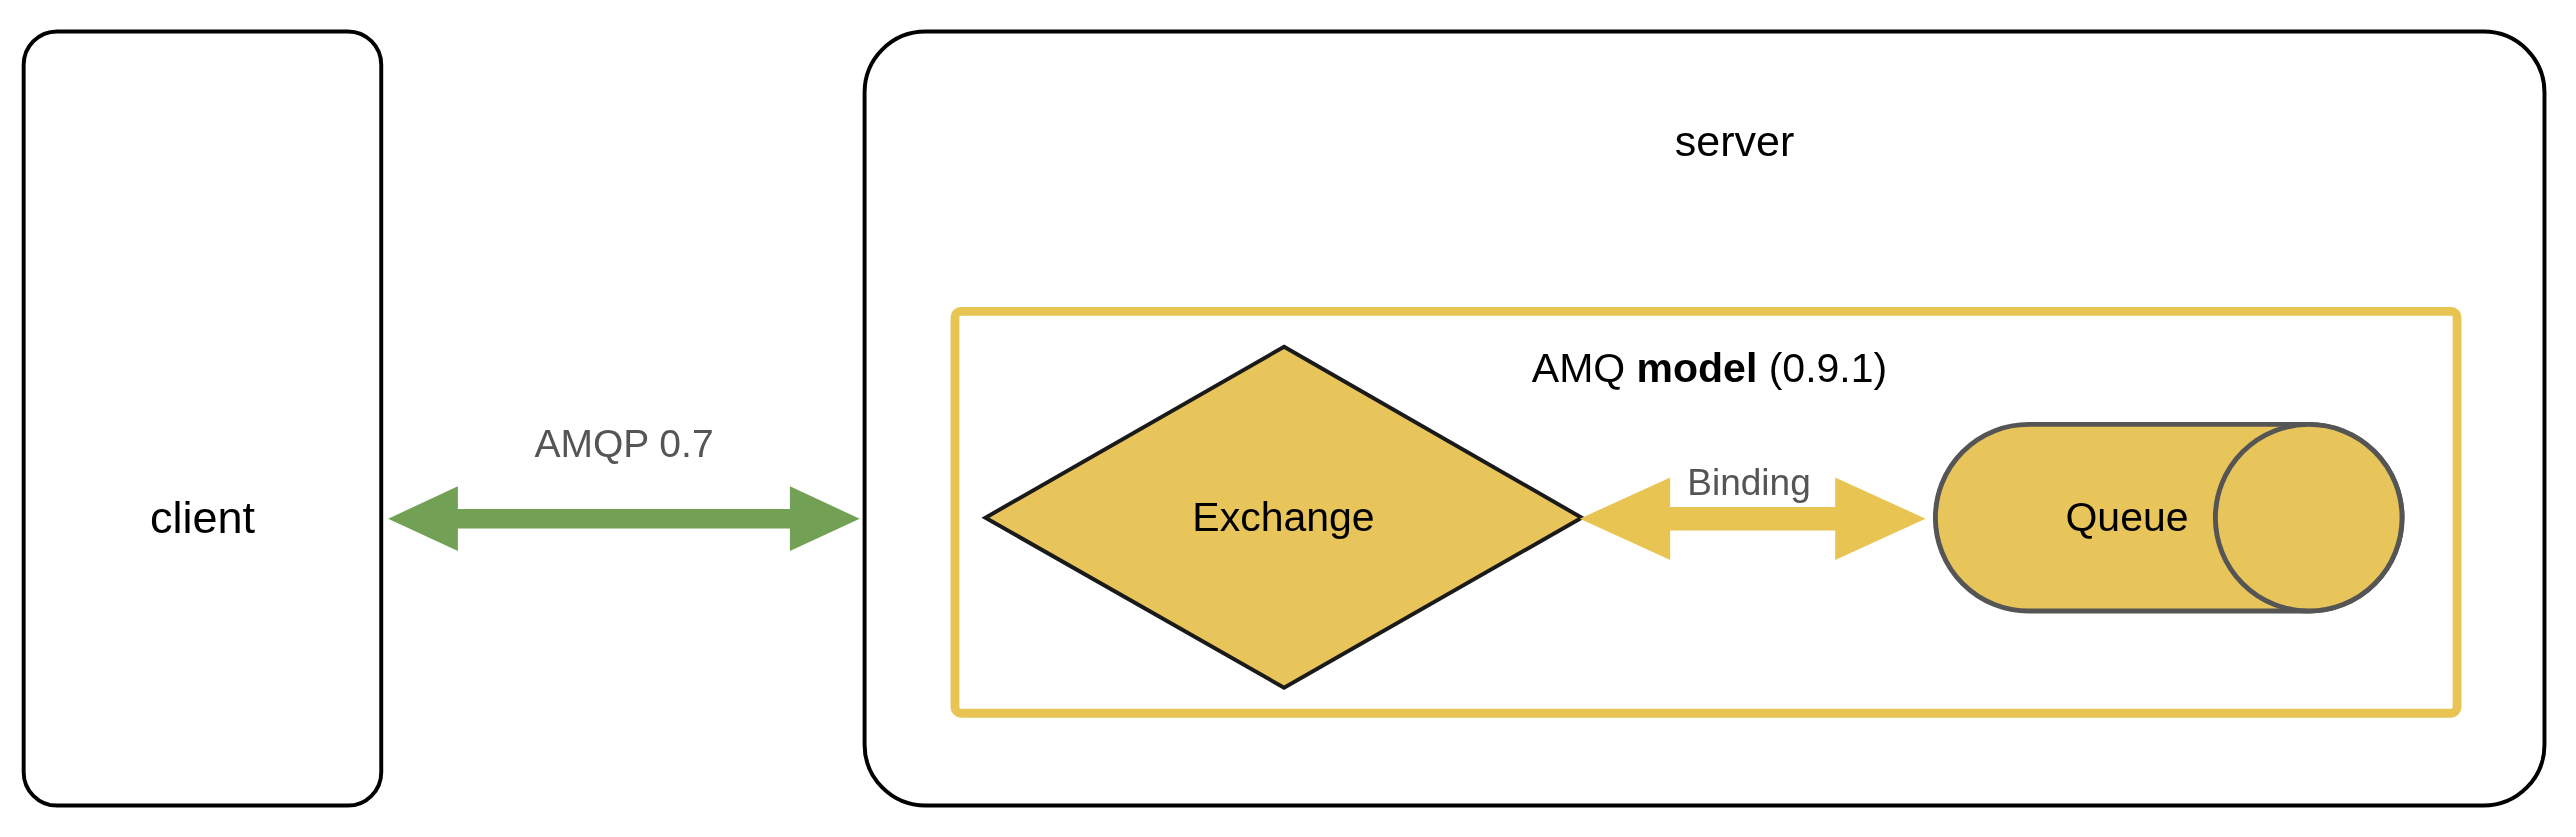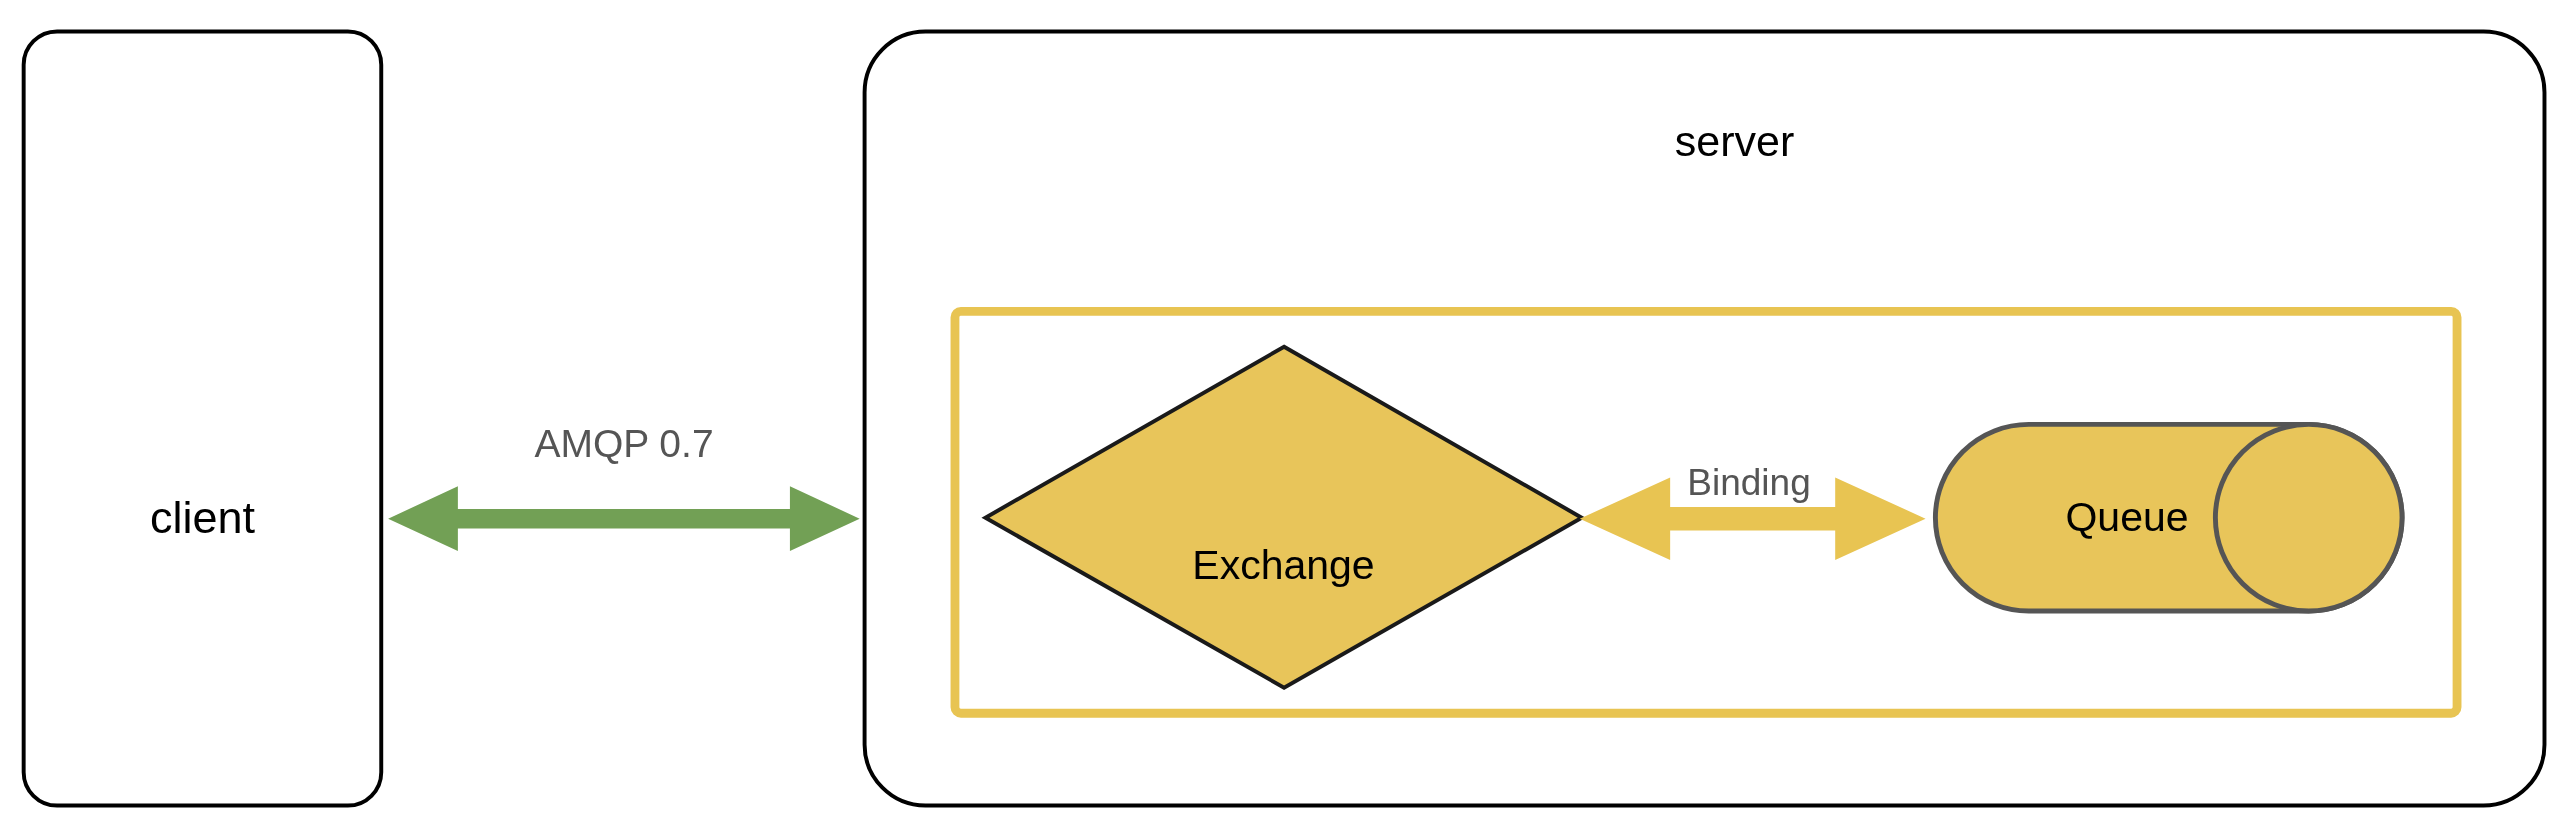--- a/index.html
+++ b/index.html
@@ -65,21 +65,20 @@
   .lbl-amqmodel b {
     font-weight: bold;
   }
   .lbl-exchange {
     font-size: 41px;
     color: #000000;
     left: 989px;
     top: 497px;
     width: 589px;
     text-align: center;
-    margin-top: 48px;
   }
   .lbl-binding {
     font-size: 37px;
     color: #555555;
     left: 1572px;
     top: 464px;
     width: 354px;
     text-align: center;
   }
   .lbl-queue {
@@ -120,20 +119,21 @@
     </g>
 
   </svg>
 
   <div class="lbl lbl-server">server</div>
 
   <div class="lbl lbl-client">client</div>
 
   <div class="lbl lbl-amqp">AMQP 0.7</div>
 
+  <div class="lbl lbl-amqmodel"><span>AMQ </span><b>model</b><span> (0.9.1)</span></div>
 
   <div class="lbl lbl-exchange">Exchange</div>
 
   <div class="lbl lbl-binding">Binding</div>
 
   <div class="lbl lbl-queue">Queue</div>
 
 </div>
 
 

